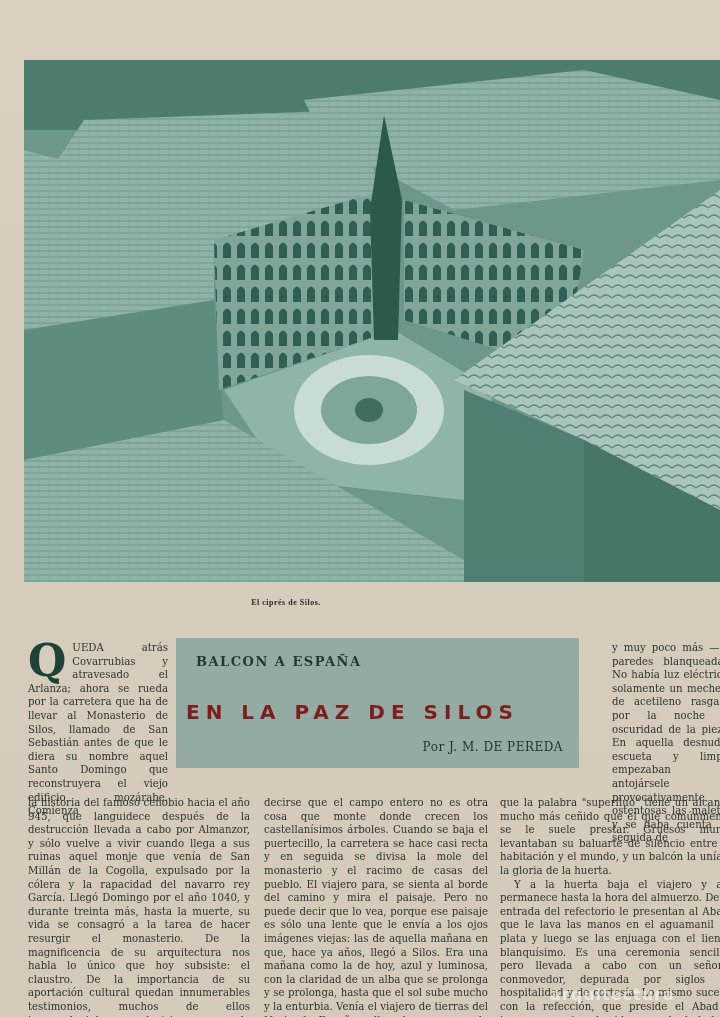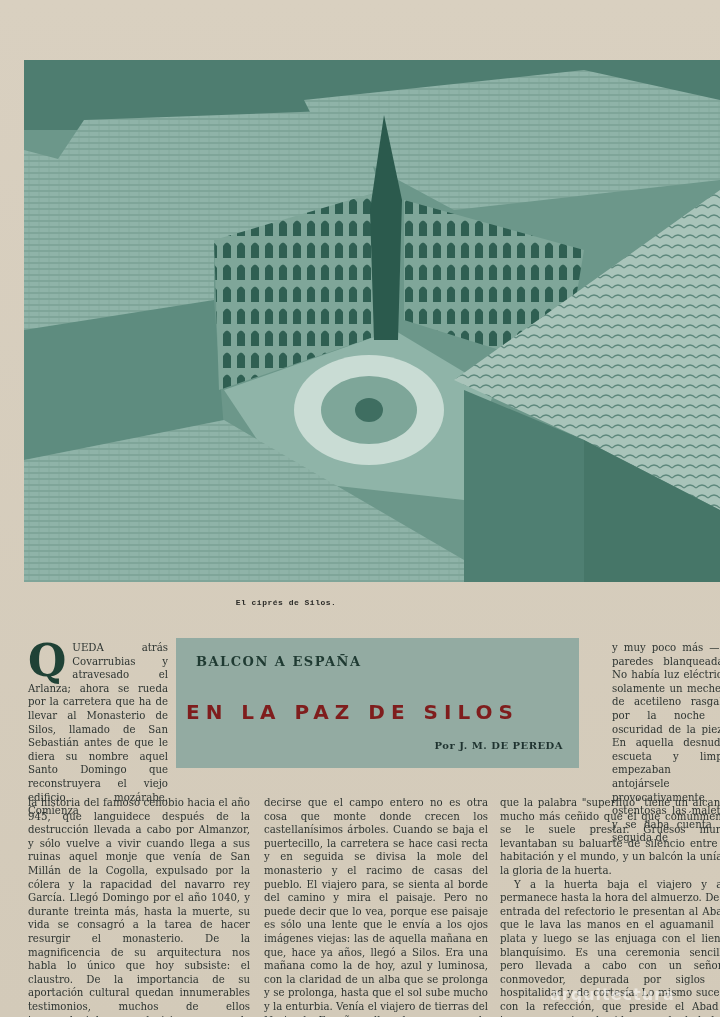--- a/index.html
+++ b/index.html
@@ -13,41 +13,41 @@
   .page { position: absolute; inset: 0; background:
     linear-gradient(180deg, #d9d0c0 0%, #d3cab9 100%); }
   
   .photo {
     position: absolute; left: 24px; top: 60px; width: 696px; height: 522px;
     background: #6f9a8e; overflow: hidden;
   }
   .photo svg { width: 100%; height: 100%; display: block; }
   .caption {
     position: absolute; top: 598px; left: 0; width: 572px; text-align: center;
-    font-family: Liberation Mono, monospace; font-size: 8px; font-weight: bold;
+    font-family: Liberation Serif, serif; font-size: 8px; font-weight: bold;
     color: #2b2b28; letter-spacing: 0.5px;
   }
   
   .title-box {
     position: absolute; left: 176px; top: 638px; width: 403px; height: 130px;
     background: #93aba2;
   }
   .kicker {
     position: absolute; left: 20px; top: 16px;
     font-family: "DejaVu Serif", serif; font-weight: bold; font-size: 13px;
     letter-spacing: 1.5px; color: #1f3a32; text-align: center;
   }
   .headline {
     position: absolute; left: 10px; top: 62px; width: 380px;
     font-family: "DejaVu Sans", sans-serif; font-weight: bold; font-size: 20px;
     letter-spacing: 6px; color: #7f1d1d; white-space: nowrap;
   }
   .byline {
     position: absolute; right: 16px; top: 102px;
-    font-family: "DejaVu Serif", serif; font-weight: bold; font-size: 10px;
+    font-family: "DejaVu Serif", serif; font-weight: normal; font-size: 12px;
     letter-spacing: 0.5px; color: #1f3330;
   }
   
   .col {
     position: absolute; font-size: 10.2px; line-height: 13.6px;
     text-align: justify; color: #2e3532;
   }
   .col p { margin: 0; text-indent: 14px; }
   .col p.first { text-indent: 0; }
   .col-intro { left: 28px; top: 641px; width: 140px; }

